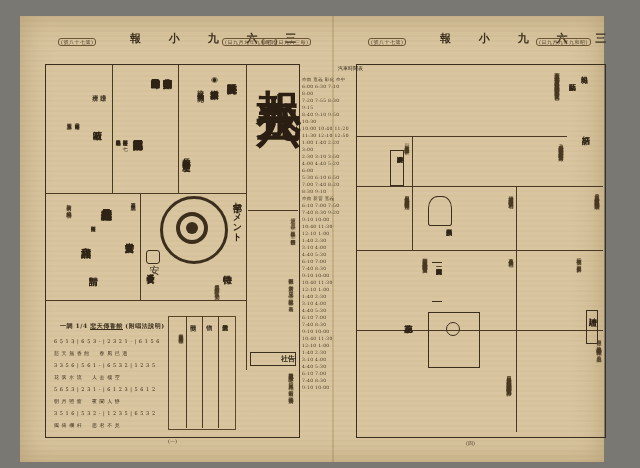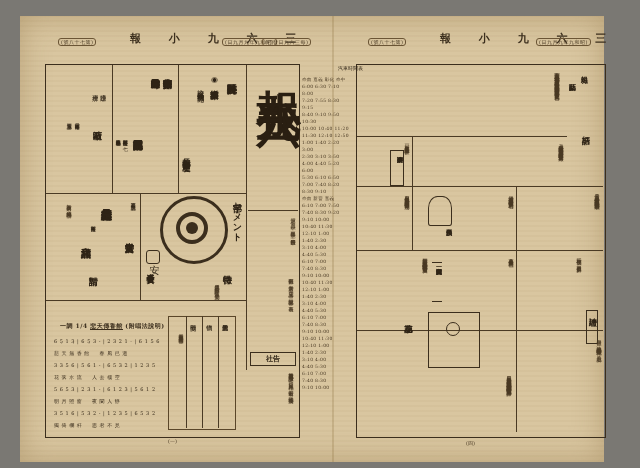--- a/index.html
+++ b/index.html
@@ -120,21 +120,21 @@
 
 <div class="box" style="left:168px;top:316px;width:66px;height:112px;"></div>
 <div class="vline" style="left:186px;top:316px;height:112px;"></div>
 <div class="vline" style="left:202px;top:316px;height:112px;"></div>
 <div class="vline" style="left:218px;top:316px;height:112px;"></div>
 <div class="vt" style="position:absolute;left:222px;top:320px;font-size:6px;">悲天無香館</div>
 <div class="vt" style="position:absolute;left:206px;top:320px;font-size:6px;">物價</div>
 <div class="vt" style="position:absolute;left:190px;top:320px;font-size:6px;">勸國文</div>
 <div class="col" style="left:170px;top:330px;width:14px;height:90px;">常十四年十五錢一回忌悲天無香館</div>
 
-<div class="titlebox" style="left:250px;top:352px;width:44px;height:12px;font-size:7px;text-align:center;line-height:12px;font-family:Liberation Serif, serif;">社告</div>
+<div class="titlebox" style="left:250px;top:352px;width:44px;height:12px;font-size:7px;text-align:right;line-height:12px;font-family:Liberation Serif, serif;">社告</div>
 <div class="col" style="left:250px;top:368px;width:44px;height:62px;">本報自本號起改正價格各位讀者諒之　發行所三六九小報社　臺南市本町　編輯人兼發行人</div>
 <div class="col" style="left:250px;top:274px;width:44px;height:74px;">臺南市錦町　崇文堂書店　電話三三一番　蘭記圖書部　嘉義市</div>
 
 <div class="pg" style="left:168px;top:438px;">(一)</div>
 
 <div class="box" style="left:300px;top:64px;width:52px;height:372px;border:none;"></div>
 <div class="vt" style="position:absolute;left:338px;top:66px;font-size:5px;writing-mode:horizontal-tb;">汽車時間表</div>
 <div class="col" style="left:302px;top:76px;width:50px;height:356px;writing-mode:horizontal-tb;font-size:4.5px;line-height:7px;">臺南 嘉義 彰化 臺中<br>6:00 6:30 7:10 8:00<br>7:20 7:55 8:30 9:15<br>8:40 9:10 9:50 10:30<br>10:00 10:40 11:20<br>11:30 12:10 12:50<br>1:00 1:40 2:20 3:00<br>2:30 3:10 3:50<br>4:00 4:40 5:20 6:00<br>5:30 6:10 6:50<br>7:00 7:40 8:20<br>8:30 9:10<br>臺南 新營 嘉義<br>6:10 7:00 7:50<br>7:40 8:30 9:20<br>9:10 10:00<br>10:40 11:30<br>12:10 1:00<br>1:40 2:30<br>3:10 4:00<br>4:40 5:30<br>6:10 7:00<br>7:40 8:30<br>9:10 10:00<br>10:40 11:30<br>12:10 1:00<br>1:40 2:30<br>3:10 4:00<br>4:40 5:30<br>6:10 7:00<br>7:40 8:30<br>9:10 10:00<br>10:40 11:30<br>12:10 1:00<br>1:40 2:30<br>3:10 4:00<br>4:40 5:30<br>6:10 7:00<br>7:40 8:30<br>9:10 10:00</div>
 
 <div class="hline" style="left:357px;top:136px;width:210px;"></div>

